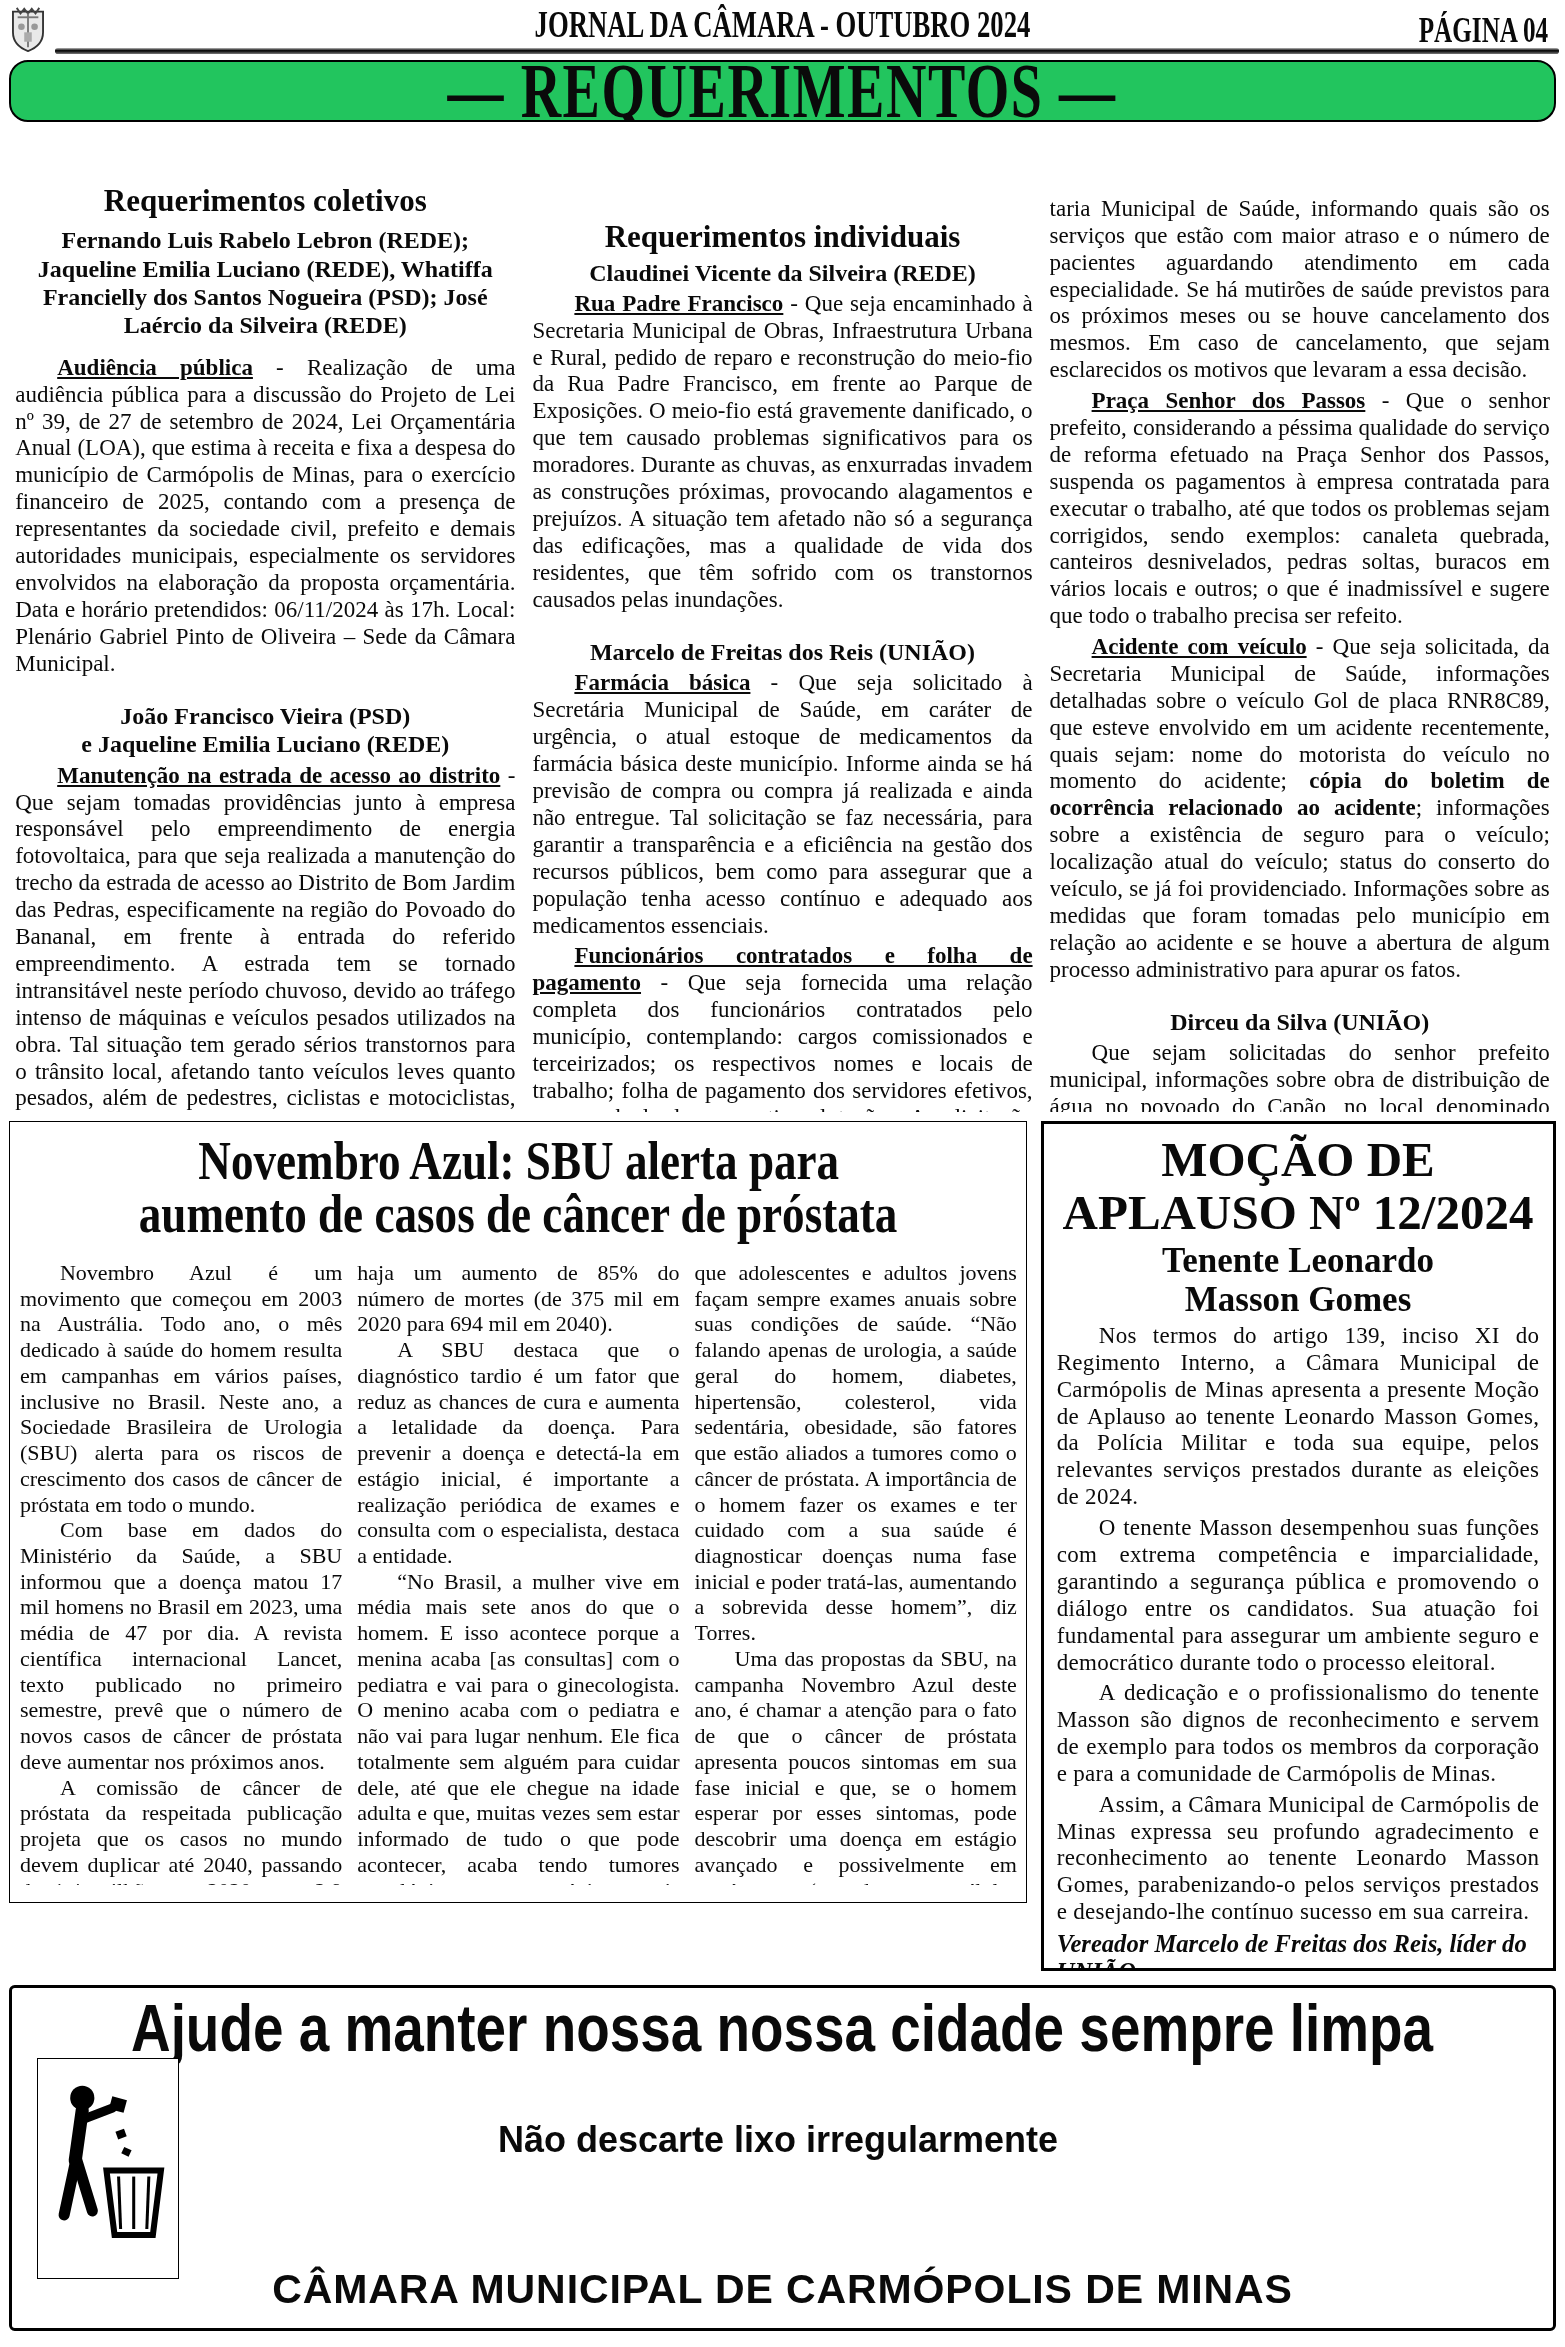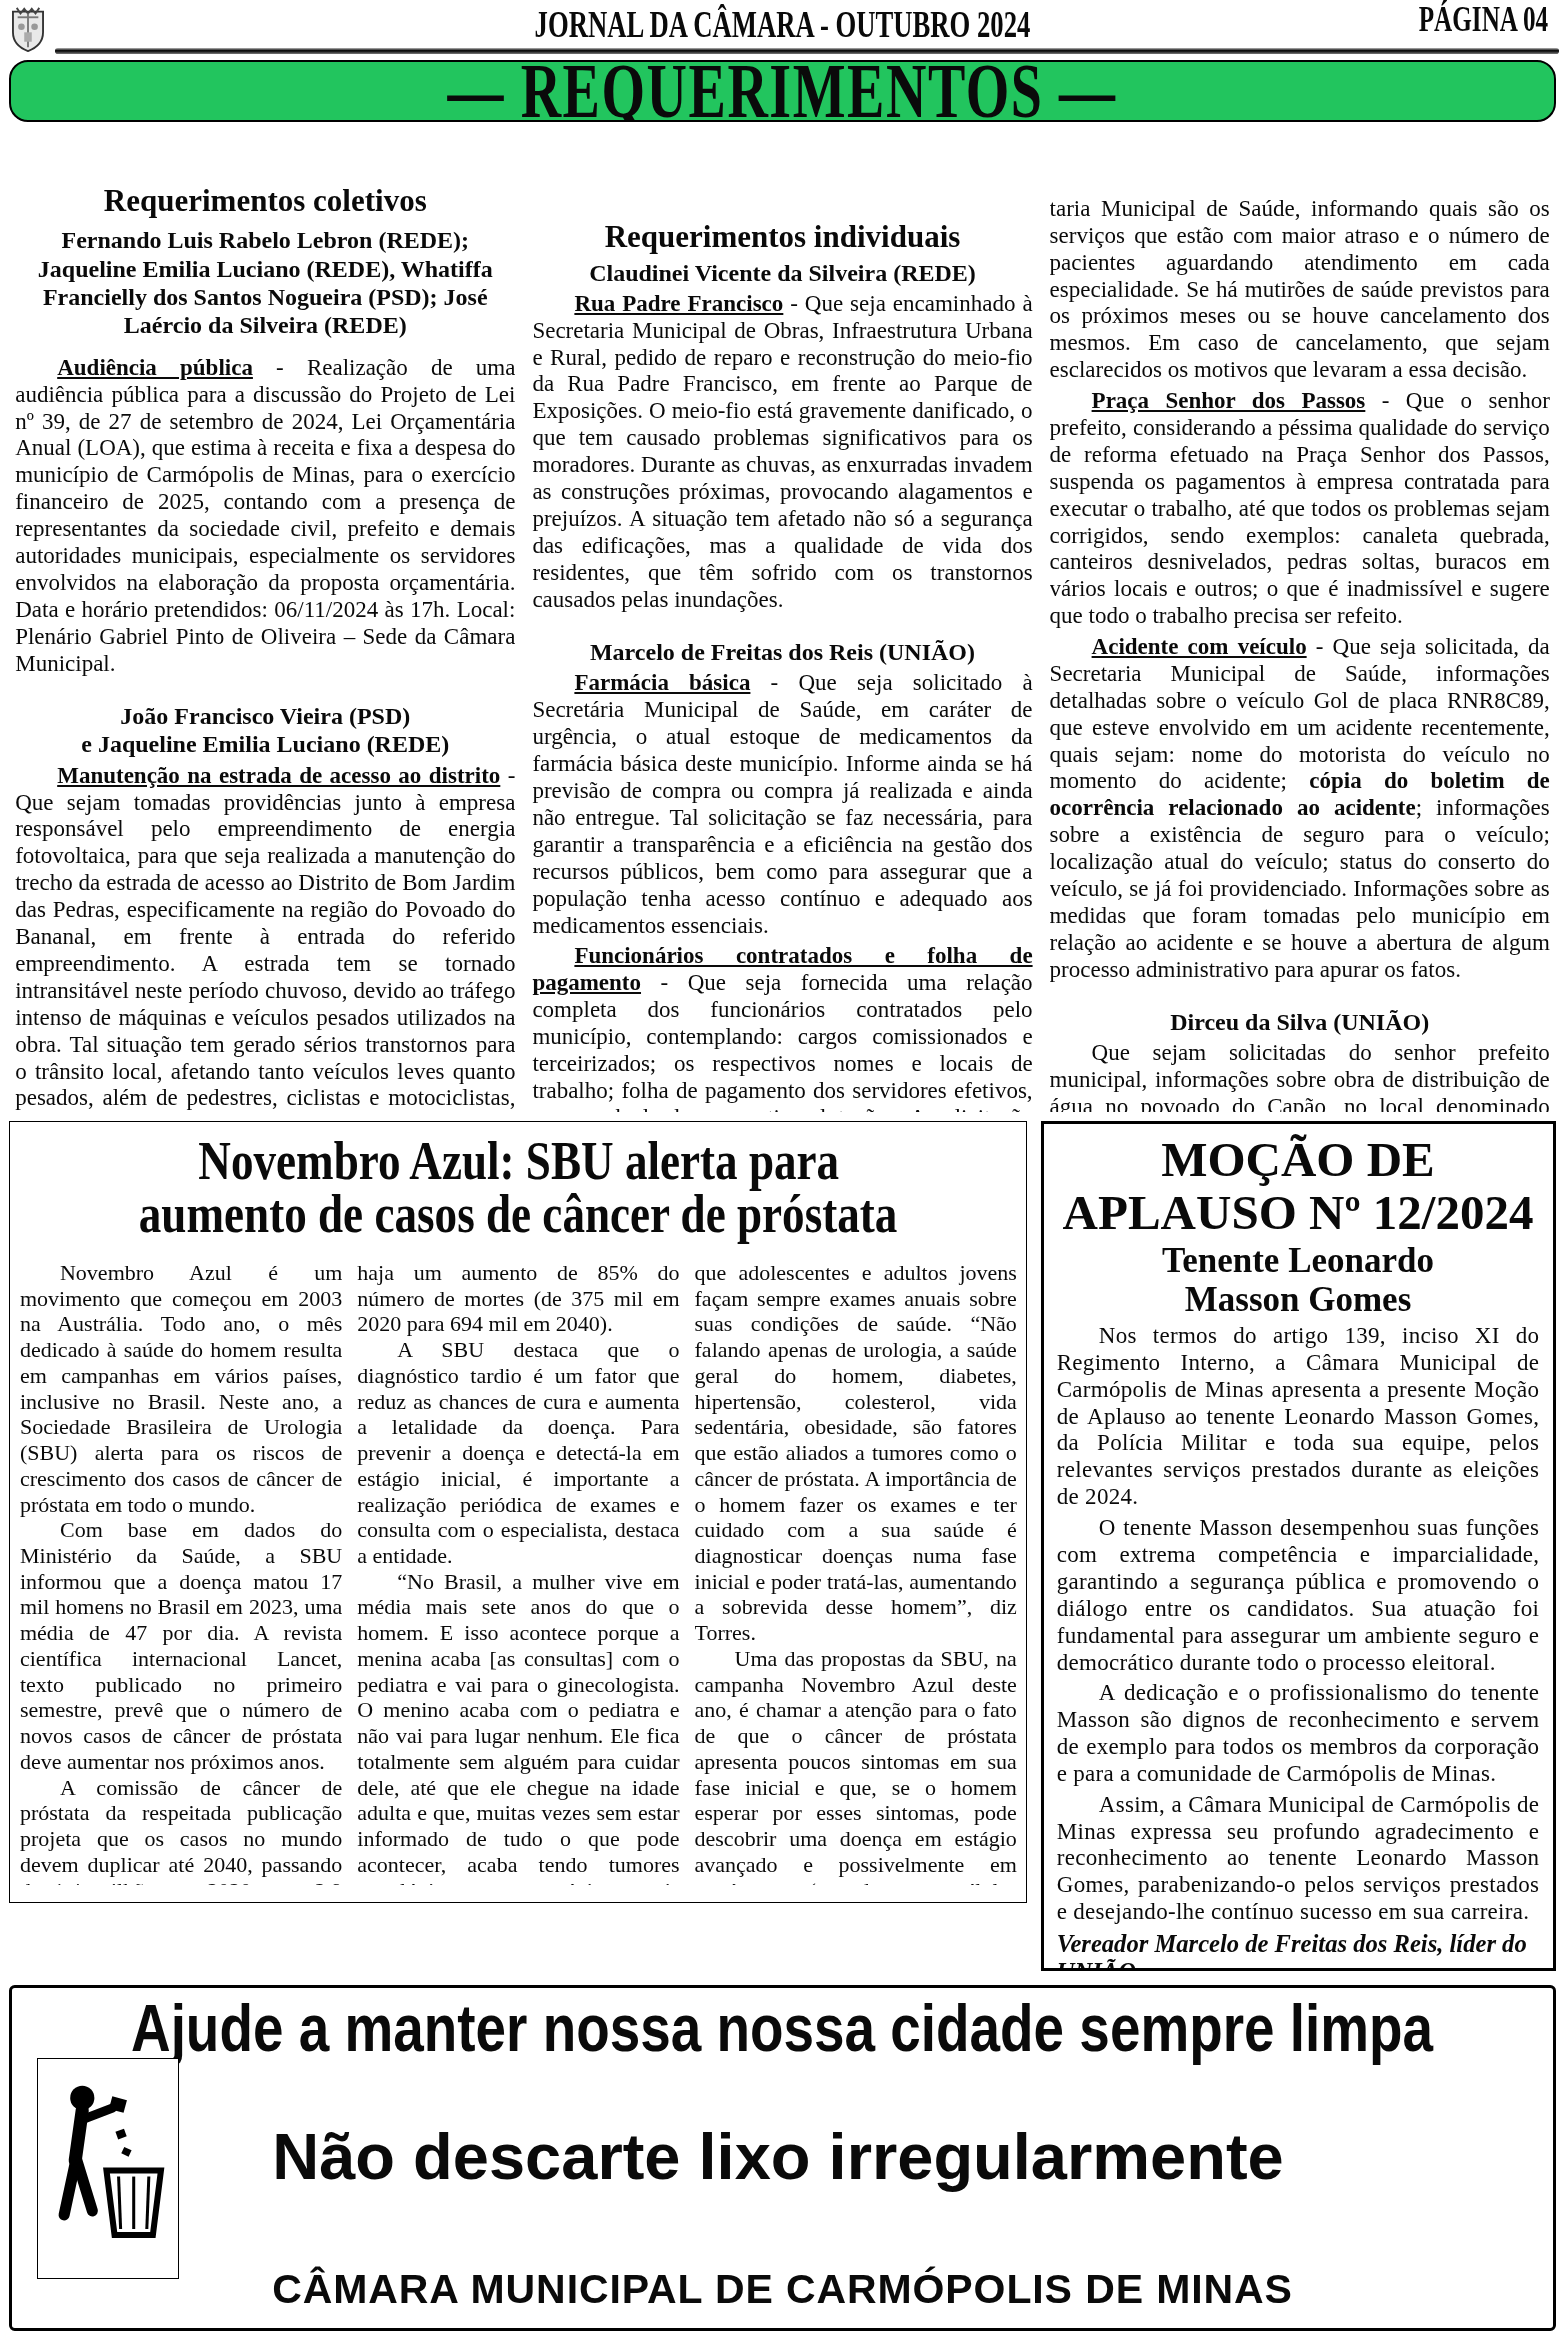--- a/index.html
+++ b/index.html
@@ -12,21 +12,21 @@
   .page { width:1565px; height:2348px; padding:3.8px 5.7px; overflow:hidden; }
 
   
   .masthead { position:relative; height:42px; }
   .logo { position:absolute; left:3.8px; top:1.9px; width:38px; height:47px; z-index:2; }
   .mh-title {
     position:absolute; left:0; right:0; top:3.8px; text-align:center;
     font-weight:bold; font-size:29px;
   }
   .mh-title span, .mh-page span { display:inline-block; transform:scale(0.92,1.30); transform-origin:center; white-space:nowrap; }
-  .mh-page { position:absolute; right:5.7px; top:0; font-weight:bold; font-size:27.4px; }
+  .mh-page { position:absolute; right:5.7px; top:11px; font-weight:bold; font-size:27.4px; }
   .mh-rule {
     height:6.6px; margin:1.9px 0 5.7px 49px;
     background:linear-gradient(to bottom,#b9b9b9,#000 45%,#7a7a7a);
     border-radius:2.8px;
   }
 
   
   .banner {
     height:62px; margin:0 3.8px; border:2.8px solid #000; border-radius:19px;
     background:#22c55e; display:flex; align-items:center; justify-content:center;
@@ -80,21 +80,21 @@
   .footer-banner {
     margin:11.4px 3.8px 0 3.8px; height:346px; border:3.8px solid #000; border-radius:5.7px;
     position:relative; overflow:hidden; font-family:"Liberation Sans","DejaVu Sans",sans-serif;
   }
   .fb-headline { text-align:center; font-weight:bold; font-size:59px; margin-top:7.6px; }
   .fb-headline span { display:inline-block; transform:scale(0.93,1.12); transform-origin:center; white-space:nowrap; }
   .fb-icon {
     position:absolute; left:24.6px; top:70px; width:142px; height:221px;
     border:1.9px solid #000; background:#fff; display:flex; align-items:center; justify-content:center;
   }
-  .fb-line2 { position:absolute; left:180px; right:189px; top:131px; text-align:center; font-weight:bold; font-size:65px; }
+  .fb-line2 { position:absolute; left:180px; right:189px; top:131px; text-align:center; font-weight:bold; font-size:36px; }
   .fb-line3 { position:absolute; left:0; right:0; bottom:15px; text-align:center; font-weight:bold; font-size:41px; letter-spacing:0.9px; }
 </style>
 </head>
 <body>
 
 <div class="page">
 
   <header class="masthead">
     <span class="logo">
       <svg viewBox="0 0 40 50" width="38" height="47">

